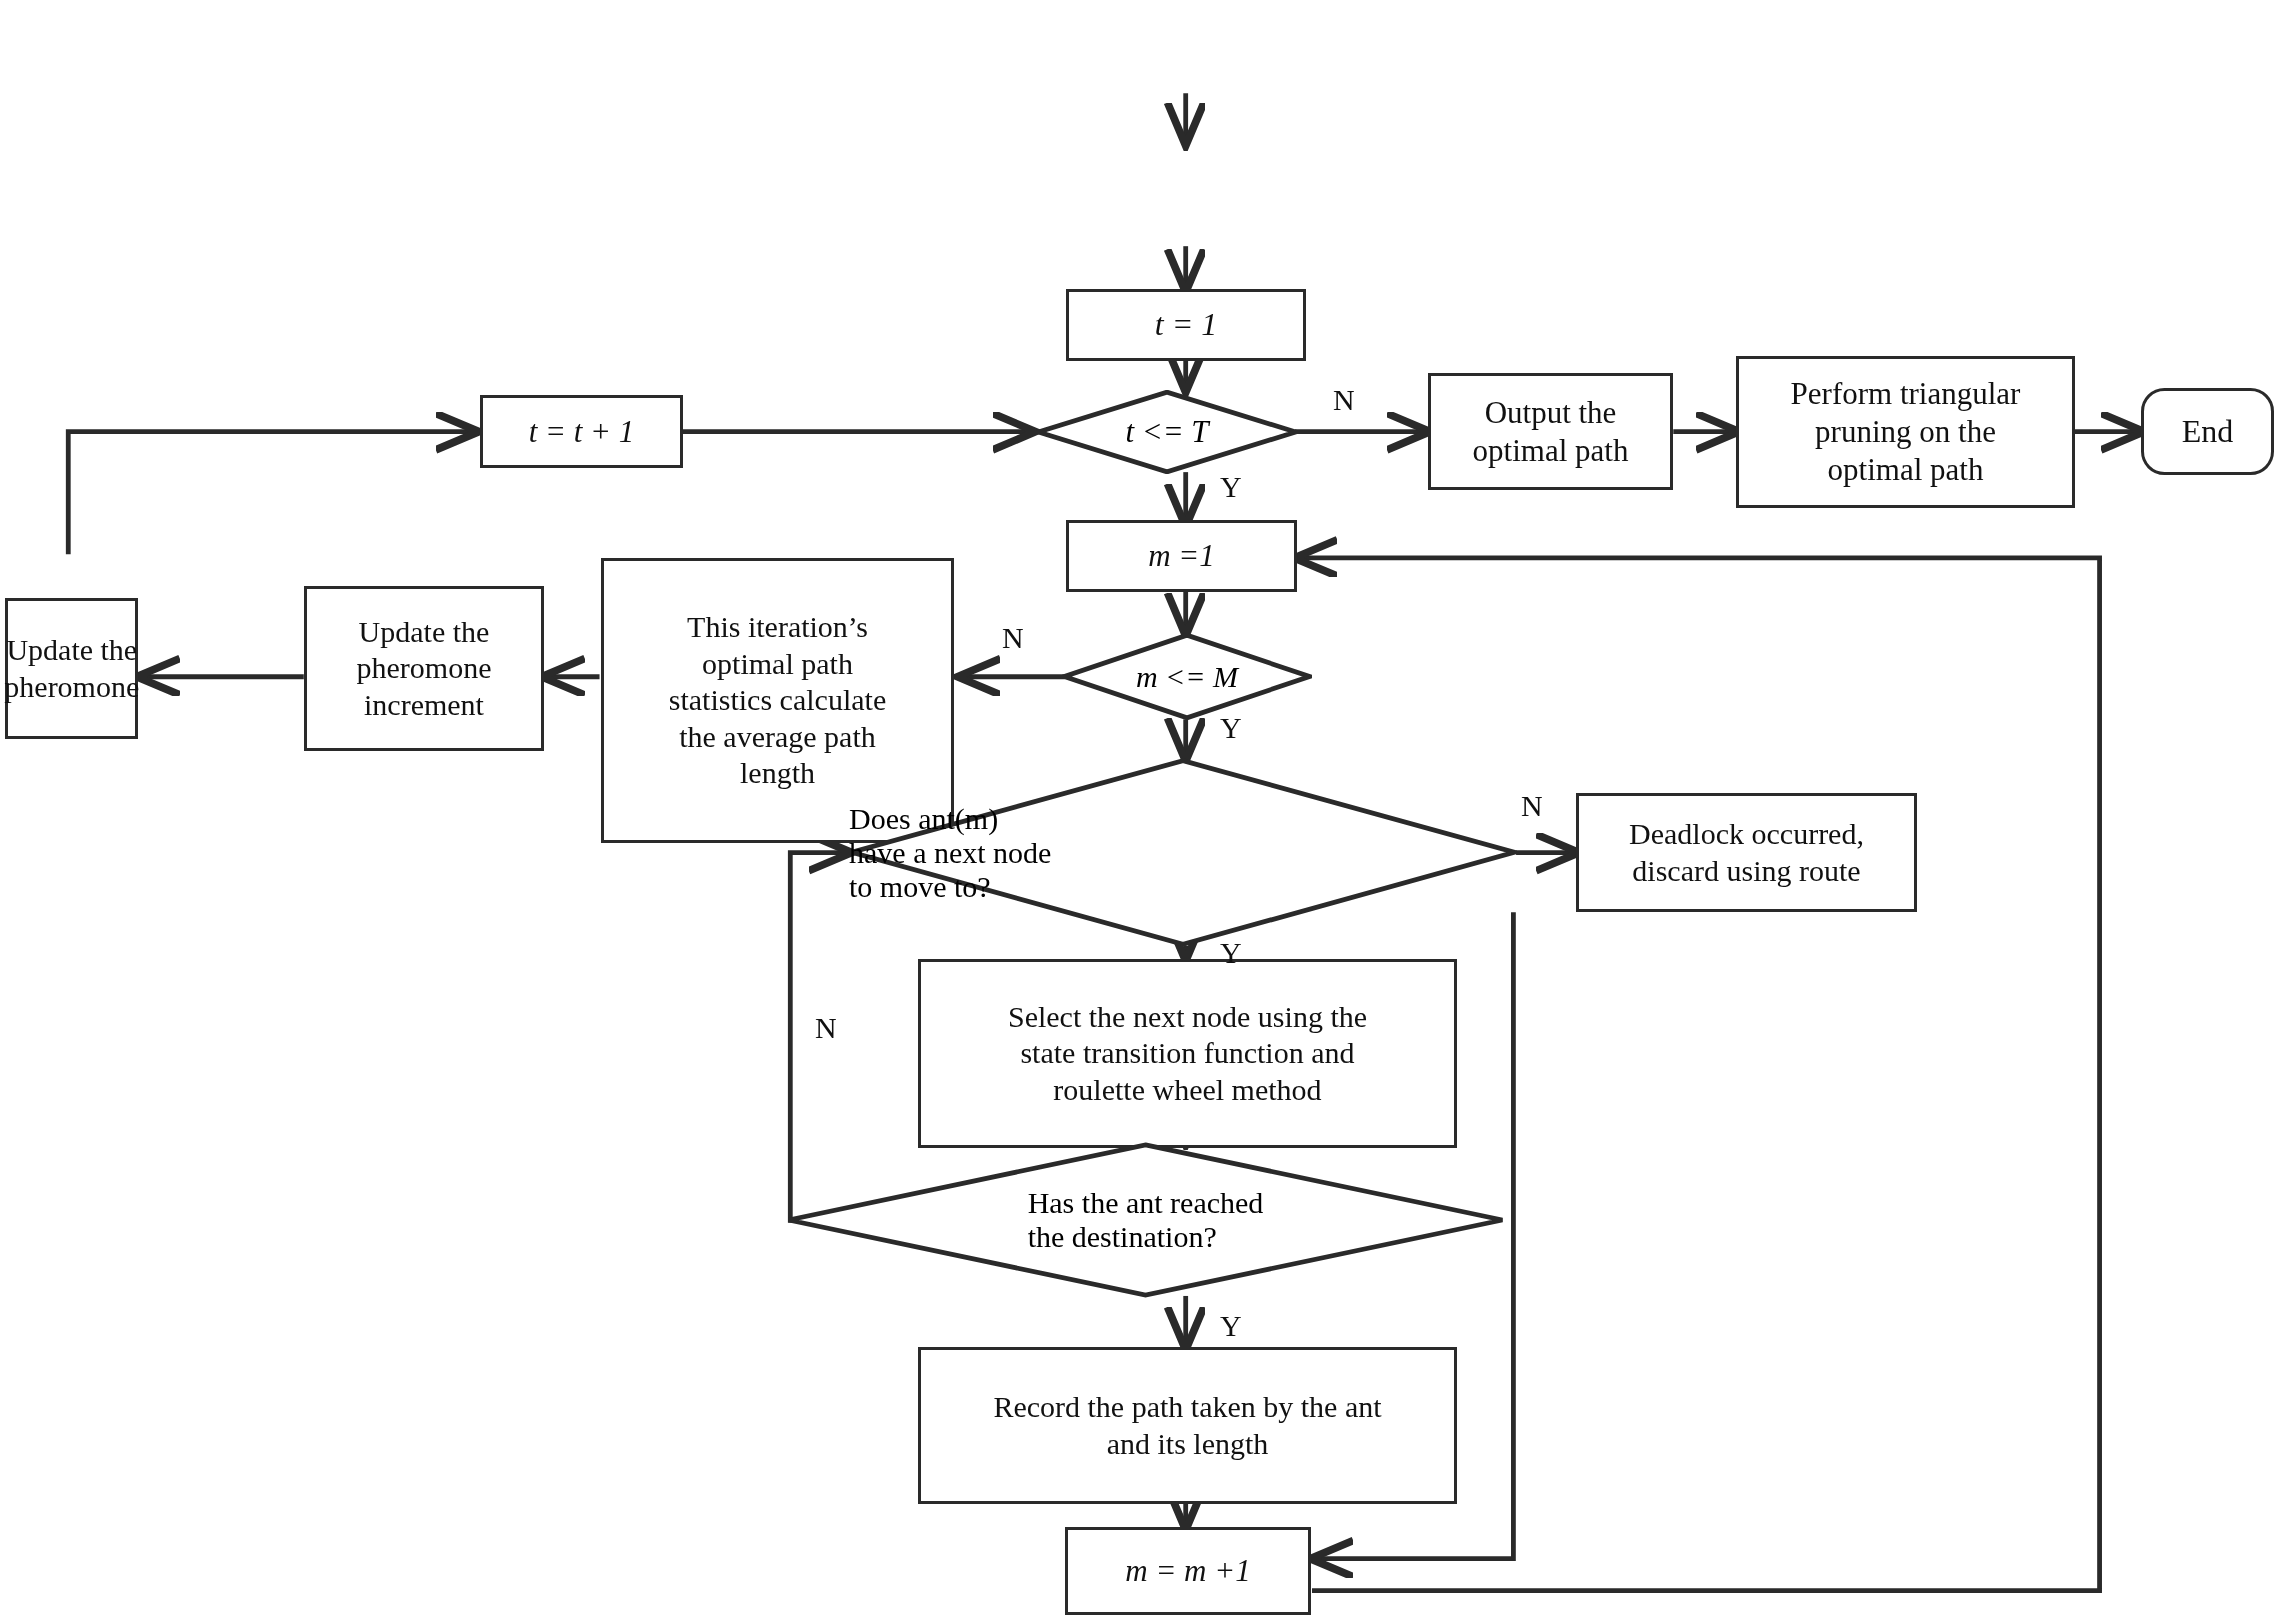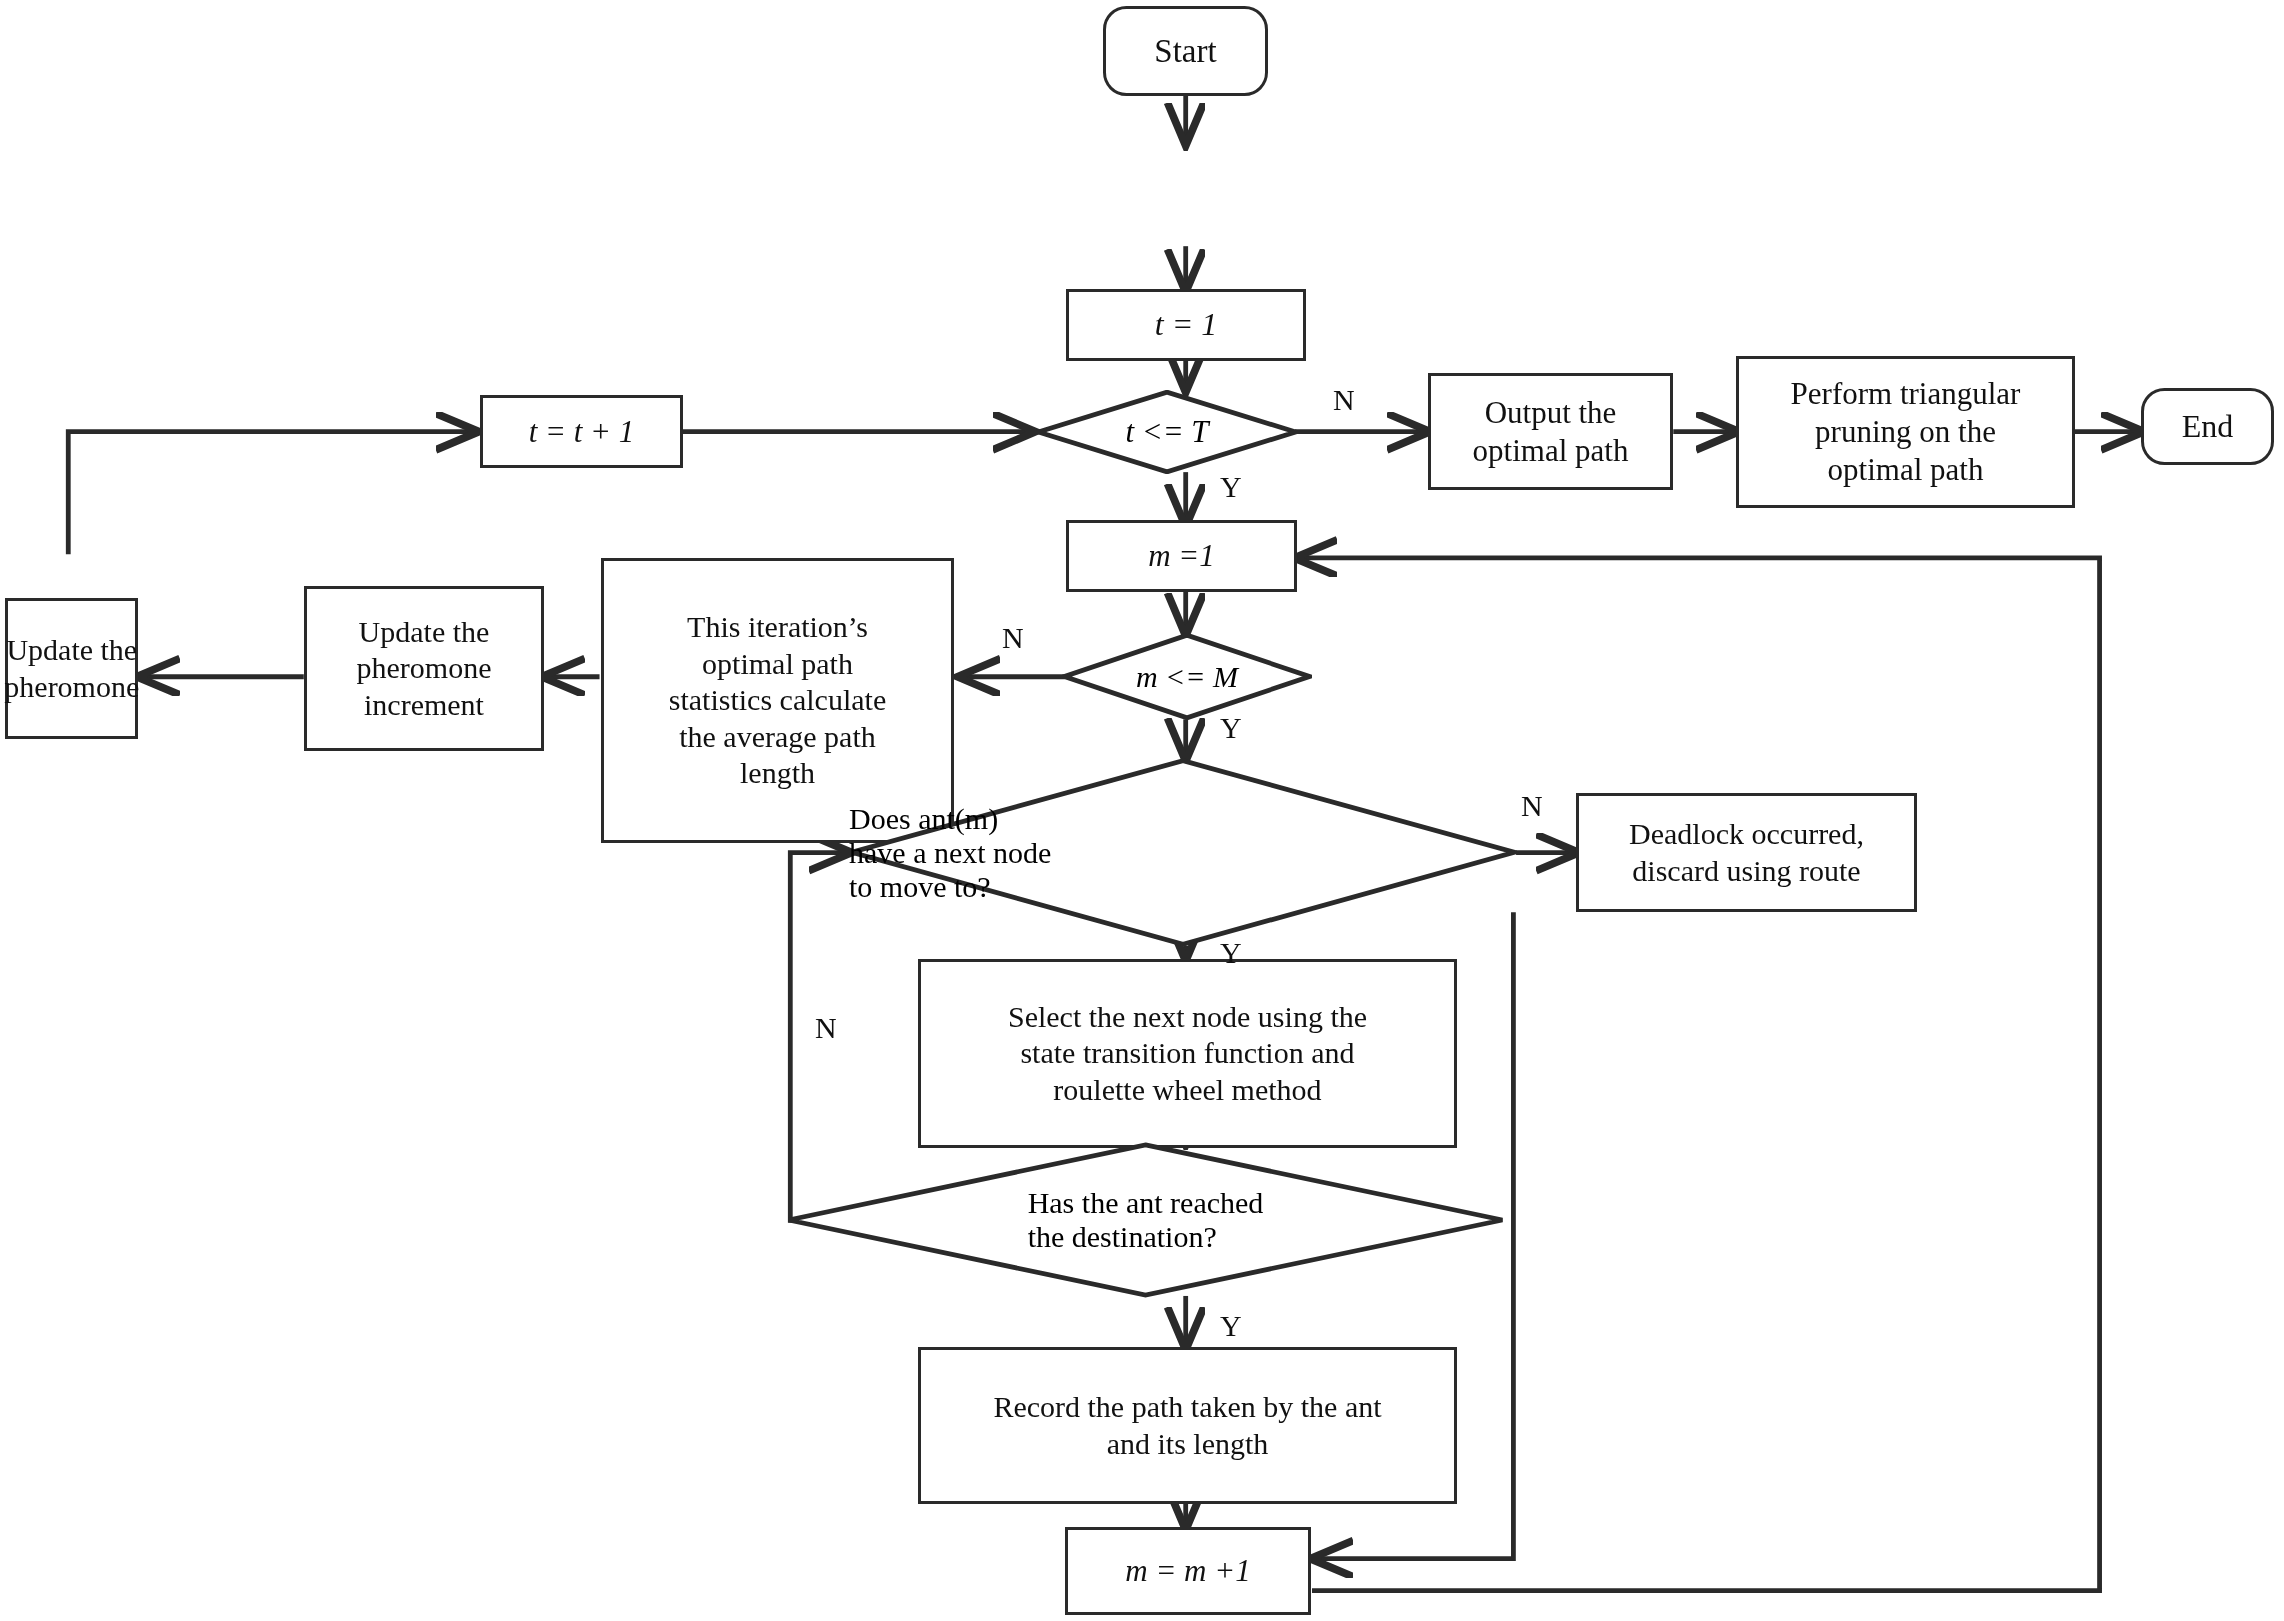--- a/index.html
+++ b/index.html
@@ -68,23 +68,20 @@
       <path d="M2225,2432 L2225,2530"></path>
 
       <path d="M2225,2822 L2225,2868"></path>
 
       <path d="M2840,1712 L2840,2925 L2462,2925"></path>
 
       <path d="M2462,2985 L3940,2985 L3940,1047 L2432,1047"></path>
     </g>
   </svg>
 
-  <div class="node term" style="left:1103px;top:6.4px;width:165px;height:90px;">
-    <span class="txt" style="font-size:33px;">Start</span>
-  </div>
 
 
   <div class="node proc" style="left:1066px;top:289px;width:240px;height:72px;">
     <span class="txt italic" style="font-size:32px;">t = 1</span>
   </div>
 
   <div style="position:absolute;left:1036px;top:390px;width:262px;height:84px;">
     <svg viewBox="0 0 492 158" width="262" height="84" style="position:absolute;left:0;top:0;">
       <polygon points="246,4 488,79 246,154 4,79" fill="#fff" stroke="#2a2a2a" stroke-width="9"></polygon>
     </svg>
@@ -101,21 +98,21 @@
     <span class="txt" style="font-size:31px;white-space:pre-line;">Output the
 optimal path</span>
   </div>
 
   <div class="node proc" style="left:1736px;top:356px;width:339px;height:152px;">
     <span class="txt" style="font-size:31px;white-space:pre-line;">Perform triangular
 pruning on the
 optimal path</span>
   </div>
 
-  <div class="node term" style="left:2141px;top:388px;width:133px;height:77px;">
+  <div class="node term" style="left:2141px;top:388px;width:133px;height:87px;">
     <span class="txt" style="font-size:32px;">End</span>
   </div>
 
   <div class="node proc" style="left:1066px;top:520px;width:231px;height:72px;">
     <span class="txt italic" style="font-size:31px;">m =1</span>
   </div>
 
   <div style="position:absolute;left:1062px;top:633px;width:250px;height:87px;">
     <svg viewBox="0 0 470 164" width="250" height="87" style="position:absolute;left:0;top:0;">
       <polygon points="235,4 466,82 235,160 4,82" fill="#fff" stroke="#2a2a2a" stroke-width="9"></polygon>

